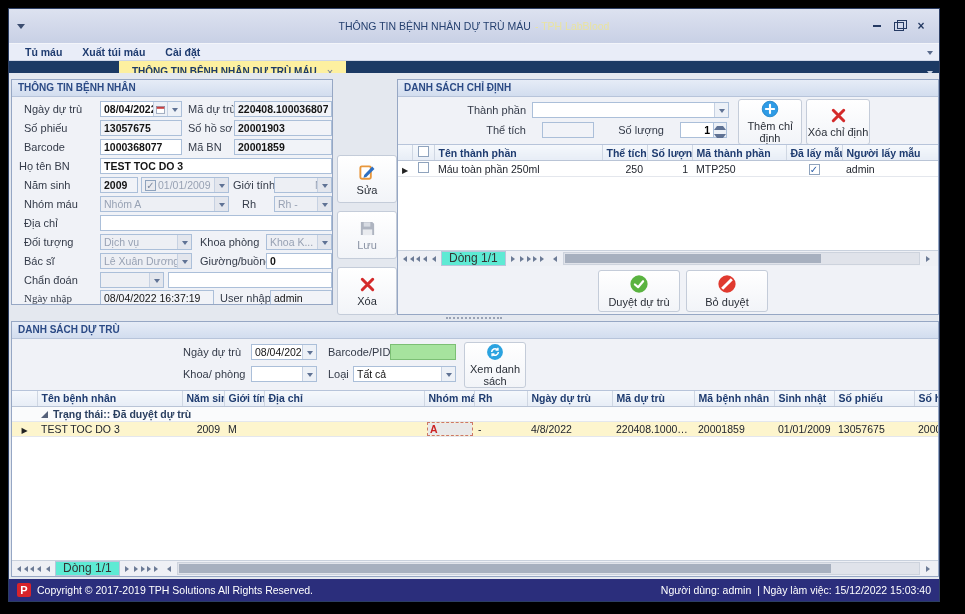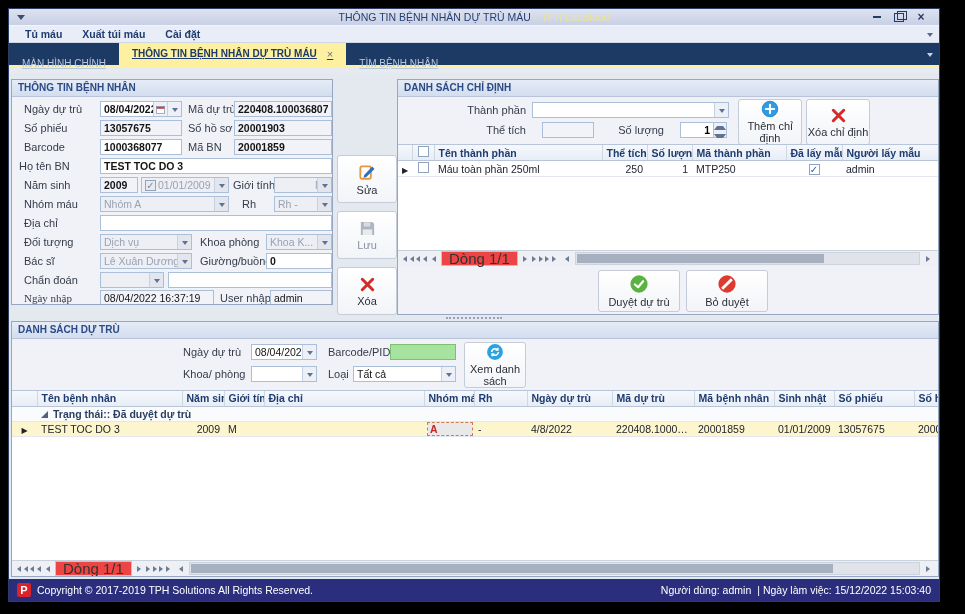--- a/index.html
+++ b/index.html
@@ -2,21 +2,21 @@
 <html><head>
 <meta charset="utf-8">
 <style>
   html,body{margin:0;padding:0;}
   body{width:965px;height:614px;background:#000;position:relative;overflow:hidden;
        font-family:"Liberation Sans","DejaVu Sans",sans-serif;}
   .window{position:absolute;left:8px;top:8px;width:932px;height:594px;background:#e7eaf0;
           border:1px solid #2c3e63;box-sizing:border-box;}
 
   
-  .titlebar{height:16px;background:linear-gradient(#dde2f0,#c8d0e5);position:relative;
+  .titlebar{height:34px;background:linear-gradient(#dde2f0,#c8d0e5);position:relative;
             display:flex;align-items:center;}
   .title{position:absolute;left:0;right:0;text-align:center;font-size:10.5px;color:#25406f;pointer-events:none;}
   .title .suffix{color:#e9e3a0;margin-left:4px;}
   .win-menu-arrow{width:0;height:0;border:4px solid transparent;border-top:5px solid #3c4d70;margin:5px 0 0 8px;}
   .win-controls{margin-left:auto;display:flex;gap:2px;padding-right:8px;z-index:2;}
   .win-btn{width:20px;height:16px;display:flex;align-items:center;justify-content:center;color:#253a63;}
   .glyph-min{width:8px;height:2px;background:#253a63;}
   .glyph-restore{width:8px;height:7px;border:1px solid #253a63;position:relative;background:transparent;}
   .glyph-restore::after{content:"";position:absolute;left:2px;top:-3px;width:8px;height:7px;border:1px solid #253a63;}
   .glyph-close{font-size:12px;font-weight:bold;line-height:1;}
@@ -91,21 +91,21 @@
              color:#cc2222;font-weight:bold;padding:0 2px;}
 
   
   .pager{position:absolute;left:0;right:0;height:16px;background:#eef0f5;border-top:1px solid #c9d1dd;
          display:flex;align-items:center;font-size:9px;color:#5a6a85;padding:0 2px;box-sizing:border-box;}
   .pnav{width:13px;height:12px;display:flex;align-items:center;justify-content:center;cursor:pointer;}
   .tl,.tr0{width:0;height:0;border:3px solid transparent;}
   .tl{border-right:4px solid #6c7b96;}
   .tr0{border-left:4px solid #6c7b96;}
   .dbl{display:flex;gap:0px;}
-  .pagebox{border:1px solid #b9c6db;background:#ef4444;padding:0 7px;font-size:15px;height:13px;line-height:13px;
+  .pagebox{border:1px solid #b9c6db;background:#5eead4;padding:0 7px;font-size:12px;height:13px;line-height:13px;
            color:#333;margin:0 2px;white-space:nowrap;}
   .scrolltrack{flex:1;height:11px;background:#e0e3ea;border:1px solid #cdd3dd;margin:0 3px;position:relative;}
   .scrollthumb{position:absolute;left:1px;top:1px;bottom:1px;background:#a7b0bf;}
 
   .splitter{position:absolute;left:0;right:0;height:6px;display:flex;align-items:center;justify-content:center;}
   .splitter .dots{width:56px;border-top:2px dotted #9aa3b5;}
 
   
   .footer{position:absolute;left:0;right:0;bottom:0;height:22px;background:#2b2e7c;display:flex;align-items:center;
           color:#fff;font-size:10.5px;padding:0 8px;box-sizing:border-box;}

